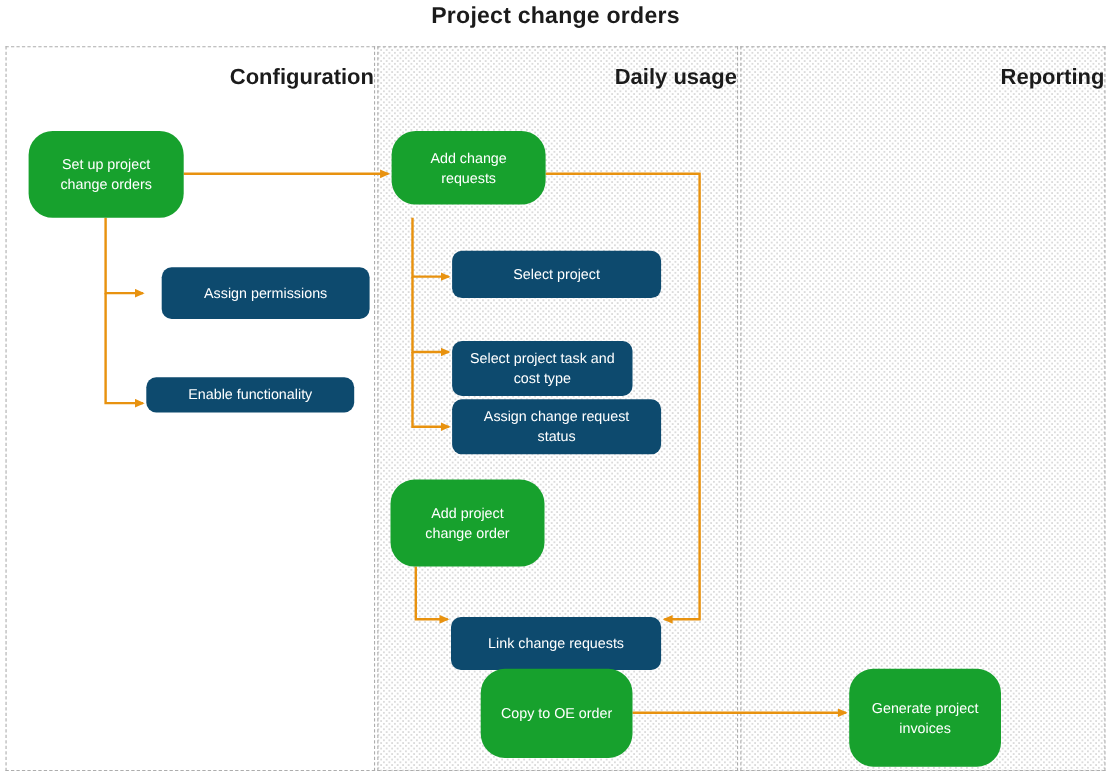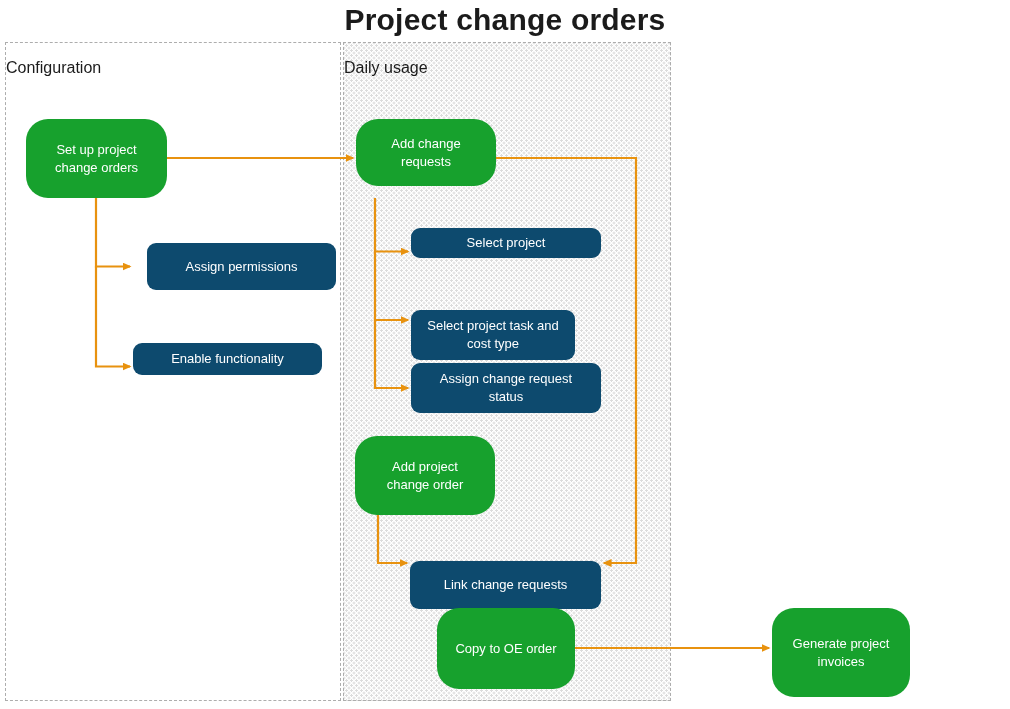--- a/index.html
+++ b/index.html
@@ -22,21 +22,21 @@
     background: #ffffff;
     overflow: hidden;
   }
 
   .diagram-title {
     position: absolute;
     top: 3px;
     left: 0;
     width: 100%;
     text-align: center;
-    font-size: 30px;
+    font-size: 21px;
     font-weight: 700;
     color: var(--text-dark);
     letter-spacing: 0.2px;
   }
 
   .panel {
     position: absolute;
     top: 42px;
     height: 659px;
     border: 1px dashed var(--panel-border);
@@ -52,23 +52,23 @@
   }
   .panel-configuration { left: 5px;   width: 336px; }
   .panel-daily-usage   { left: 343px; width: 328px; }
   .panel-reporting     { left: 673px; width: 332px; }
 
   .panel-header {
     position: absolute;
     top: 16px;
     left: 0;
     width: 100%;
-    text-align: left;
-    font-size: 16px;
-    font-weight: 400;
+    text-align: right;
+    font-size: 20px;
+    font-weight: 700;
     color: var(--text-dark);
   }
 
   .node {
     position: absolute;
     display: flex;
     align-items: center;
     justify-content: center;
     text-align: center;
     color: var(--box-text);
@@ -100,20 +100,23 @@
 <div class="canvas">
 
   <h1 class="diagram-title">Project change orders</h1>
 
   <div class="panel panel-configuration">
     <div class="panel-header">Configuration</div>
   </div>
   <div class="panel stippled panel-daily-usage">
     <div class="panel-header">Daily usage</div>
   </div>
+  <div class="panel stippled panel-reporting">
+    <div class="panel-header">Reporting</div>
+  </div>
 
   <svg class="connector-layer" viewBox="0 0 1010 709">
     <defs>
       <marker id="arrow" markerWidth="10" markerHeight="9" refX="7.5" refY="4" orient="auto" markerUnits="userSpaceOnUse">
         <path class="arrowhead" d="M0,0 L9,4 L0,8 Z"></path>
       </marker>
     </defs>
     <path class="conn" d="M167 158 L353 158" marker-end="url(#arrow)"></path>
     <path class="conn" d="M96 198 L96 266.5 L130 266.5" marker-end="url(#arrow)"></path>
     <path class="conn" d="M96 266.5 L96 366.5 L130 366.5" marker-end="url(#arrow)"></path>
@@ -129,21 +132,21 @@
   <div class="node green" style="left:26px; top:119px; width:141px; height:79px;">Set up project
 change orders</div>
 
   <div class="node navy" style="left:147px; top:243px; width:189px; height:47px;">Assign permissions</div>
 
   <div class="node navy" style="left:133px; top:343px; width:189px; height:32px;">Enable functionality</div>
 
   <div class="node green" style="left:356px; top:119px; width:140px; height:67px;">Add change
 requests</div>
 
-  <div class="node navy" style="left:411px; top:228px; width:190px; height:30px;">Select project</div>
+  <div class="node navy" style="left:411px; top:228px; width:190px; height:43px;">Select project</div>
 
   <div class="node navy" style="left:411px; top:310px; width:164px; height:50px;">Select project task and
 cost type</div>
 
   <div class="node navy" style="left:411px; top:363px; width:190px; height:50px;">Assign change request
 status</div>
 
   <div class="node green" style="left:355px; top:436px; width:140px; height:79px;">Add project
 change order</div>
 

